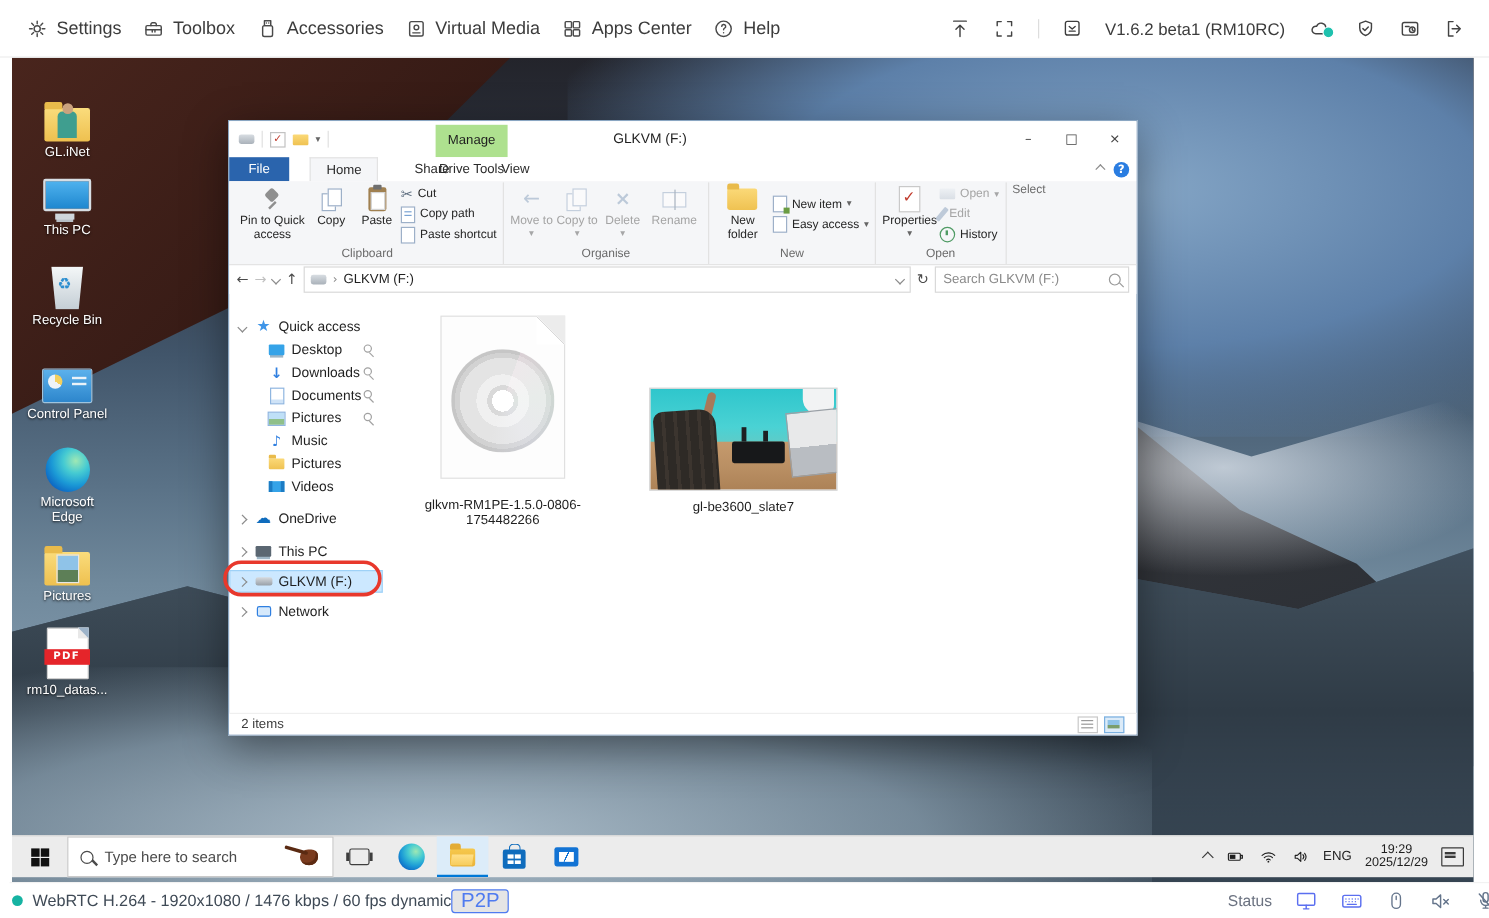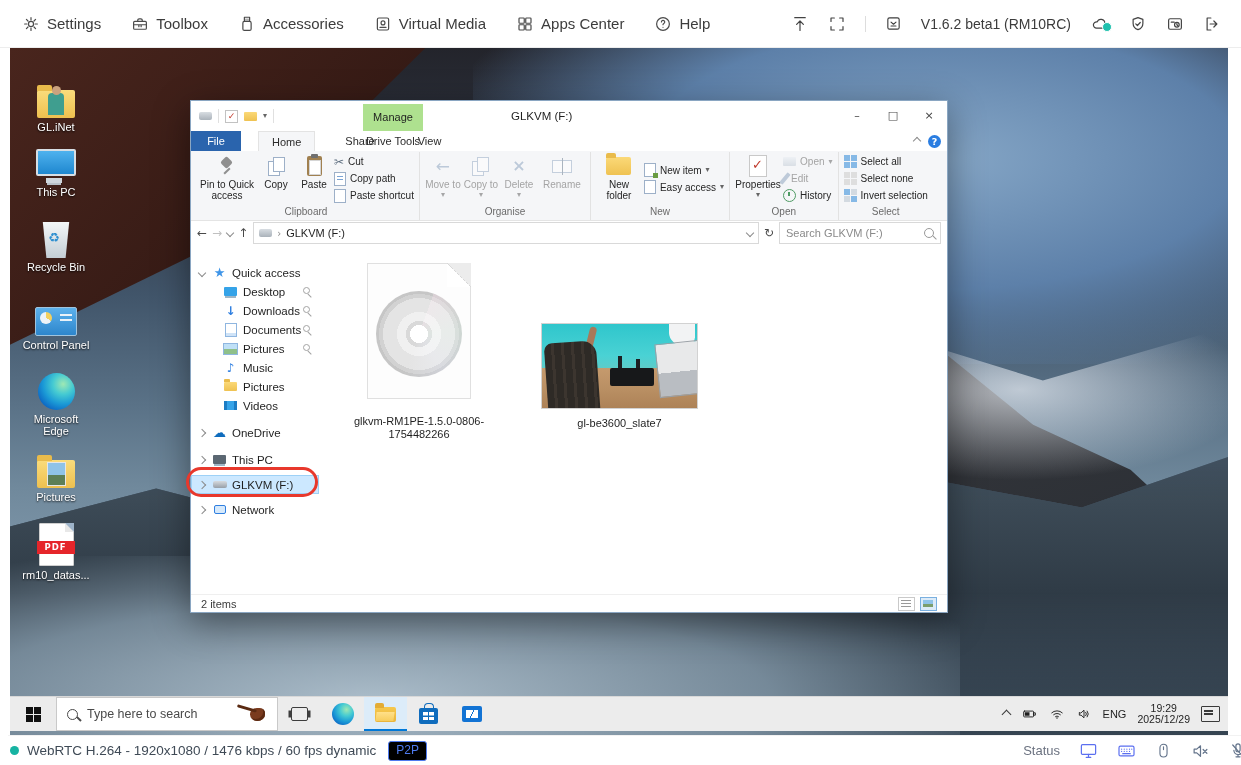--- a/index.html
+++ b/index.html
@@ -4,21 +4,21 @@
 <style>
   html,body{margin:0;padding:0;background:#fff;}
   #stage{position:relative;width:1241px;height:765px;overflow:hidden;background:#fff;
          font-family:"Liberation Sans",sans-serif;-webkit-font-smoothing:antialiased;}
   .glyph{font-family:"DejaVu Sans",sans-serif;}
   .sv{fill:none;stroke:currentColor;stroke-width:1.6;stroke-linecap:round;stroke-linejoin:round;}
 
   
   .header{position:absolute;left:0;top:0;width:100%;height:47px;background:#fff;
           border-bottom:1px solid #ededed;display:flex;align-items:center;z-index:40;}
-  .hmenu{display:flex;align-items:center;gap:30px;margin-left:22px;}
+  .hmenu{display:flex;align-items:center;gap:18px;margin-left:22px;}
   .hitem{display:flex;align-items:center;gap:7px;font-size:15px;color:#3c3c3c;cursor:pointer;}
   .hitem svg{color:#4a4a4a;}
   .hright{margin-left:auto;display:flex;align-items:center;gap:19px;margin-right:20px;color:#434343;}
   .hbtn{display:flex;align-items:center;cursor:pointer;position:relative;}
   .hdivider{width:1px;height:16px;background:#ddd;}
   .hver{display:flex;align-items:center;gap:19px;font-size:14px;color:#3c3c3c;}
   .clouddot{position:absolute;right:-2px;bottom:1px;width:8px;height:8px;border-radius:50%;
             background:#1fc1ae;border:1.5px solid #fff;}
 
   
@@ -249,22 +249,22 @@
   .tray .chev{border-color:#3a3a3a;width:6px;height:6px;}
   .clock{text-align:center;font-size:10.5px;line-height:11.5px;cursor:pointer;}
   .notif{width:17px;height:14px;border:1.5px solid #3a3a3a;border-radius:1px;position:relative;cursor:pointer;}
   .notif::before{content:'';position:absolute;left:2px;top:3px;width:9px;height:1.5px;background:#3a3a3a;box-shadow:0 3px 0 #3a3a3a;}
 
   
   .kvmbar{position:absolute;left:8px;bottom:0;width:100%;height:30px;background:#fff;display:flex;align-items:center;
           padding:0 2px;box-sizing:border-box;z-index:40;border-top:1px solid #f2f2f2;}
   .kdot{width:9px;height:9px;border-radius:50%;background:#16b3a2;margin-right:8px;flex:none;}
   .kconn{font-size:13.5px;color:#3f4a56;font-weight:500;}
-  .p2p{margin-left:12px;padding:0 7px;height:18px;line-height:17px;border:1px solid #4f7bf0;color:#4f7bf0;
-       background:#000000;border-radius:3px;font-size:12px;}
+  .p2p{padding:0 7px;height:18px;line-height:17px;border:1px solid #4f7bf0;color:#4f7bf0;
+       background:#e5e5e5;border-radius:3px;font-size:17px;}
   .kright{margin-left:auto;display:flex;align-items:center;gap:19px;}
   .kstatus{font-size:13px;color:#6b7280;}
   .kic{display:flex;align-items:center;cursor:pointer;}
   .kblue{color:#5b6ff0;} .kgray{color:#64748b;}
 </style>
 </head>
 <body>
 
 <div id="stage">
 
@@ -577,36 +577,20 @@
               <div class="rsmall">
                 <span class="ic ic-clock"></span>
                 <span>History</span>
               </div>
             </div>
           </div>
           <div class="rlabel">Open</div>
         </div>
 
         <div class="rgroup">
-          <div class="rbody">
-            <div class="rstack">
-              <div class="rsmall">
-                <span class="ic ic-grid"></span>
-                <span>Select all</span>
-              </div>
-              <div class="rsmall">
-                <span class="ic ic-grid none"></span>
-                <span>Select none</span>
-              </div>
-              <div class="rsmall">
-                <span class="ic ic-grid inv"></span>
-                <span>Invert selection</span>
-              </div>
-            </div>
-          </div>
           <div class="rlabel">Select</div>
         </div>
       </div>
 
       <div class="xaddr">
         <span class="abtn glyph">←</span>
         <span class="abtn disb glyph">→</span>
         <span class="chev d"></span>
         <span class="abtn glyph">↑</span>
         <div class="crumb">

